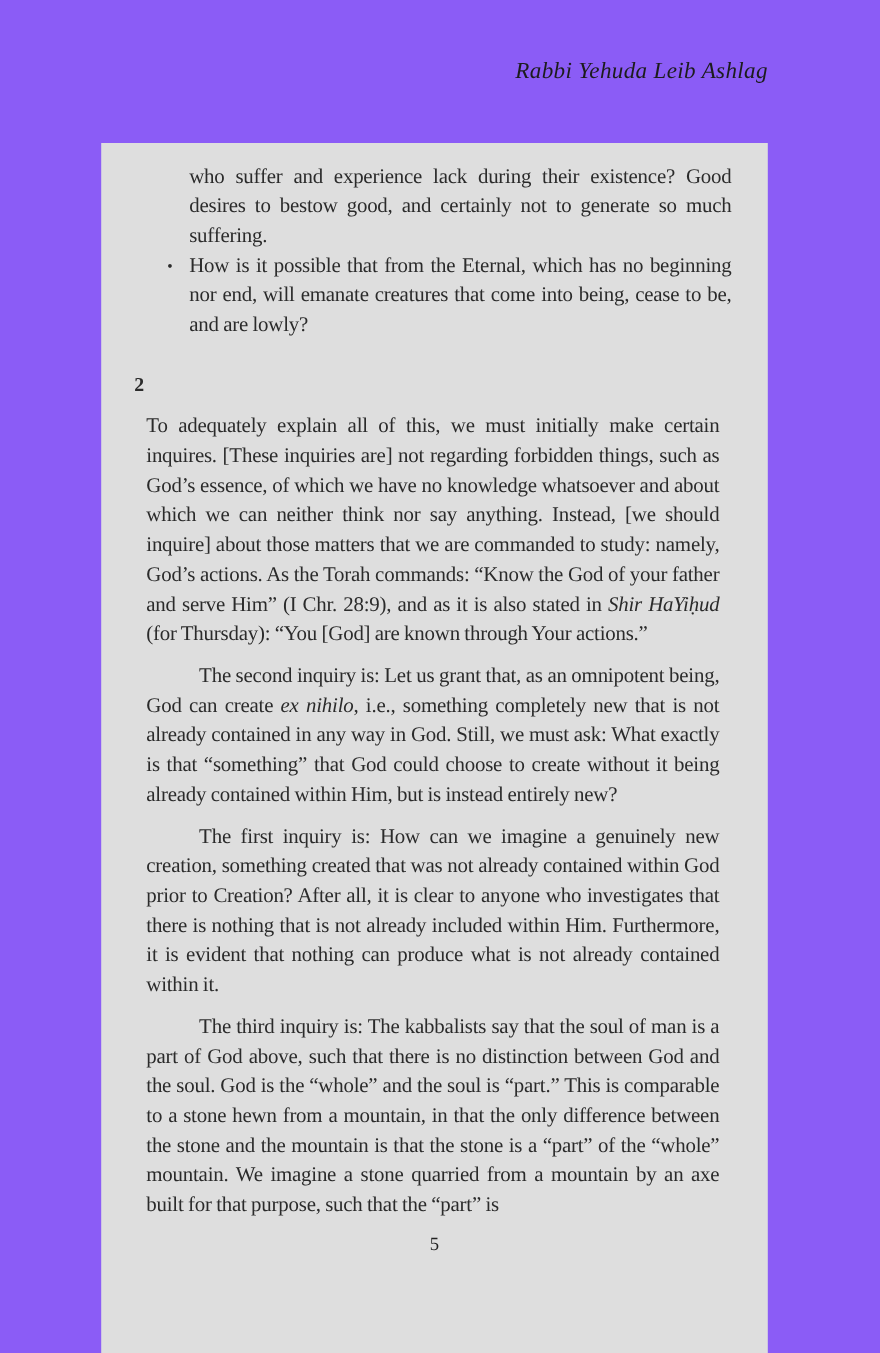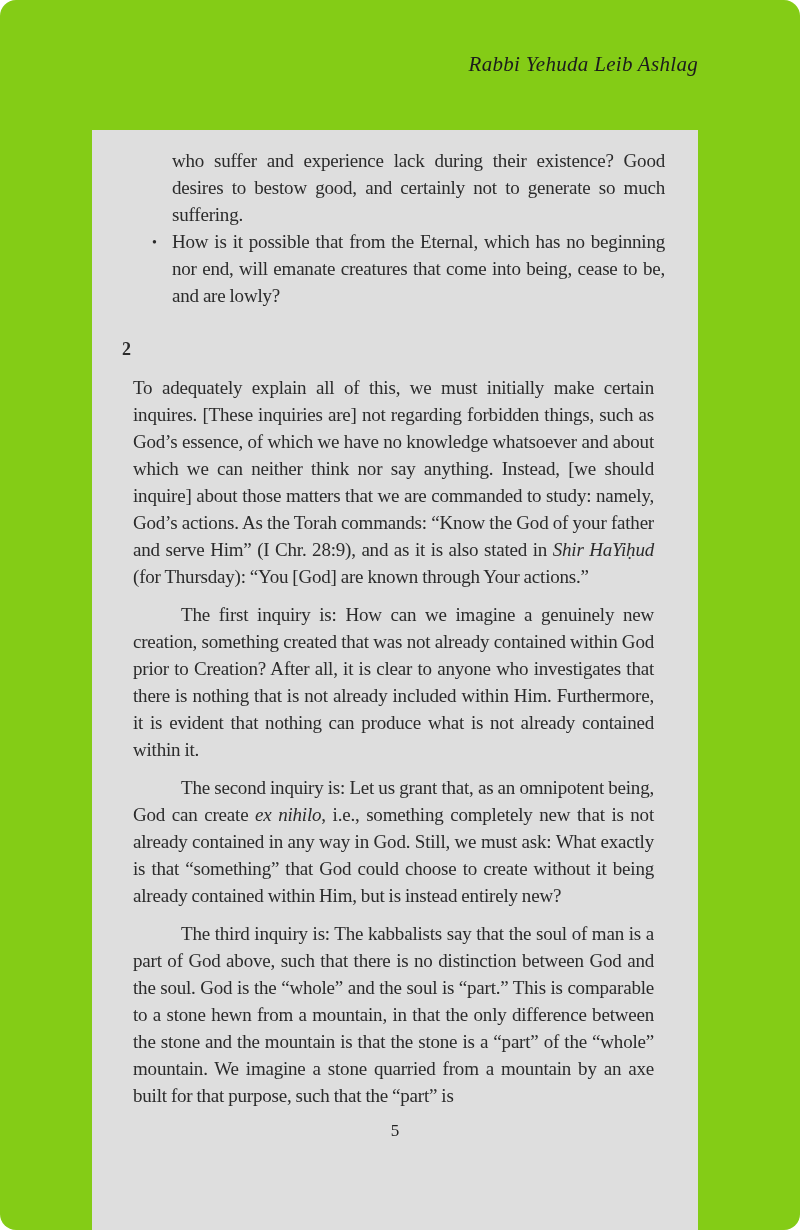--- a/index.html
+++ b/index.html
@@ -5,24 +5,23 @@
   html, body {
     margin: 0;
     padding: 0;
     background: #ffffff;
     font-family: "Liberation Serif", "DejaVu Serif", serif;
   }
   .page {
     position: relative;
     width: 800px;
     height: 1230px;
-    background: #84cc16;
+    background: #8b5cf6;
     overflow: hidden;
     color: #2e2e2e;
-    border-radius: 16px;
   }
   .running-header {
     position: absolute;
     top: 52px;
     left: 0;
     width: 698px;
     text-align: right;
     font-style: italic;
     font-size: 21px;
     letter-spacing: 0.3px;
@@ -105,25 +104,25 @@
         <span>How is it possible that from the Eternal, which has no beginning nor end, will emanate creatures that come into being, cease to be, and are lowly?</span>
       </li>
     </ul>
 
     <div class="section-number">2</div>
 
     <p>
       <span>To adequately explain all of this, we must initially make certain inquires. [These inquiries are] not regarding forbidden things, such as God’s essence, of which we have no knowledge whatsoever and about which we can neither think nor say anything. Instead, [we should inquire] about those matters that we are commanded to study: namely, God’s actions. As the Torah commands: “Know the God of your father and serve Him” (I Chr. 28:9), and as it is also stated in </span><span class="italic-run">Shir HaYiḥud</span><span> (for Thursday): “You [God] are known through Your actions.”</span>
     </p>
 
-    <p class="indented">The first inquiry is: How can we imagine a genuinely new creation, something created that was not already contained within God prior to Creation? After all, it is clear to anyone who investigates that there is nothing that is not already included within Him. Furthermore, it is evident that nothing can produce what is not already contained within it.</p>
-
     <p class="indented">
       <span>The second inquiry is: Let us grant that, as an omnipotent being, God can create </span><span class="italic-run">ex nihilo</span><span>, i.e., something completely new that is not already contained in any way in God. Still, we must ask: What exactly is that “something” that God could choose to create without it being already contained within Him, but is instead entirely new?</span>
     </p>
+
+    <p class="indented">The first inquiry is: How can we imagine a genuinely new creation, something created that was not already contained within God prior to Creation? After all, it is clear to anyone who investigates that there is nothing that is not already included within Him. Furthermore, it is evident that nothing can produce what is not already contained within it.</p>
 
     <p class="indented">The third inquiry is: The kabbalists say that the soul of man is a part of God above, such that there is no distinction between God and the soul. God is the “whole” and the soul is “part.” This is comparable to a stone hewn from a mountain, in that the only difference between the stone and the mountain is that the stone is a “part” of the “whole” mountain. We imagine a stone quarried from a mountain by an axe built for that purpose, such that the “part” is</p>
 
   </div>
 
   <div class="page-number">5</div>
 
 </div>
 
 </body></html>

